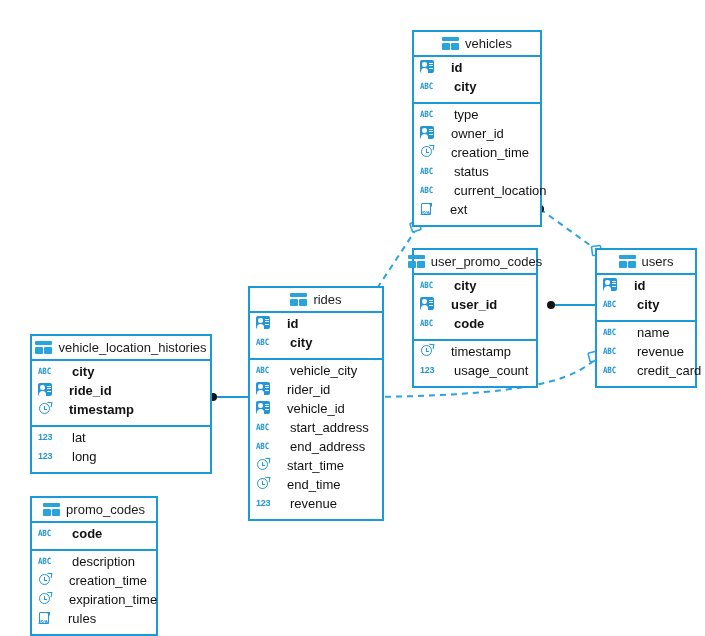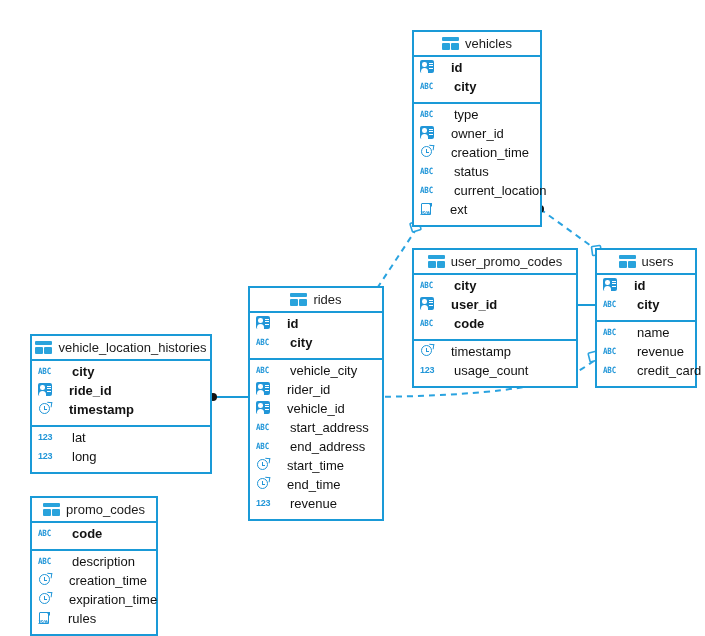--- a/index.html
+++ b/index.html
@@ -230,21 +230,21 @@
           <div class="field">
             <span class="ico ico-json">
               <span class="pg"></span>
               <span class="fold"></span>
               <span class="txt">JSON</span>
             </span>
             <span>ext</span>
           </div>
         </div>
       </div>
-      <div class="table-node" style="left: 412px; top: 248px; width: 166px;">
+      <div class="table-node" style="left: 412px; top: 248px; width: 126px;">
         <div class="tbl-title">
           <span class="ico ico-table">
             <span class="bar top"></span>
             <span class="bar midl"></span>
             <span class="bar midr"></span>
           </span>
           <span>user_promo_codes</span>
         </div>
         <div class="tbl-section keys">
           <div class="field pk">

